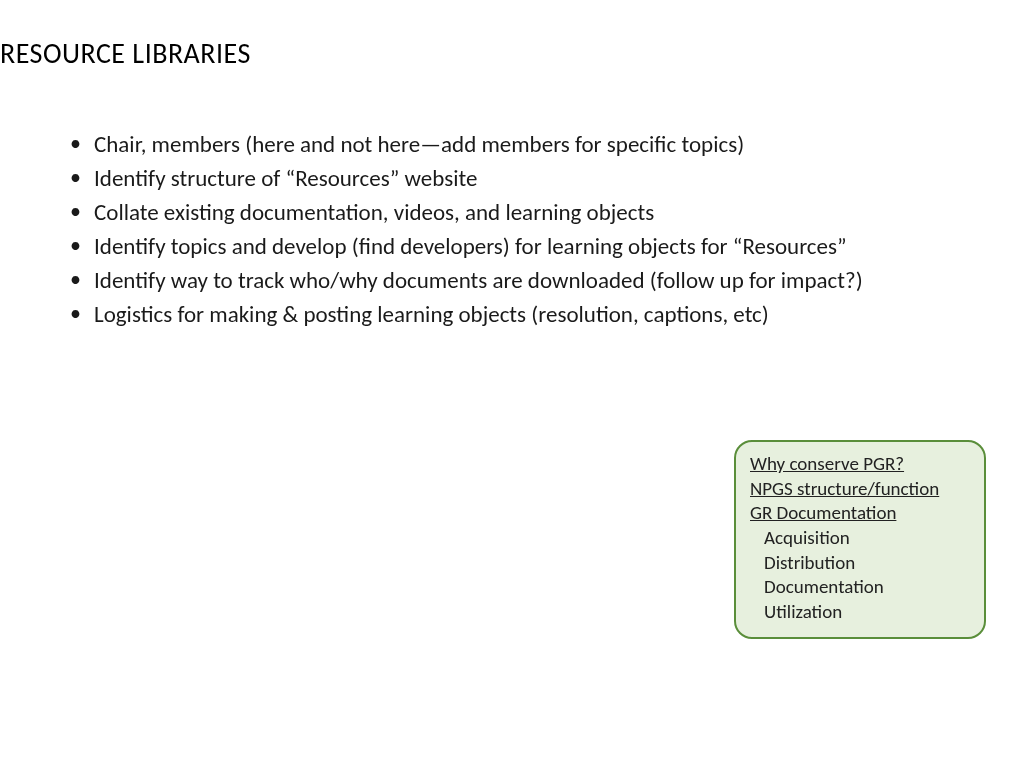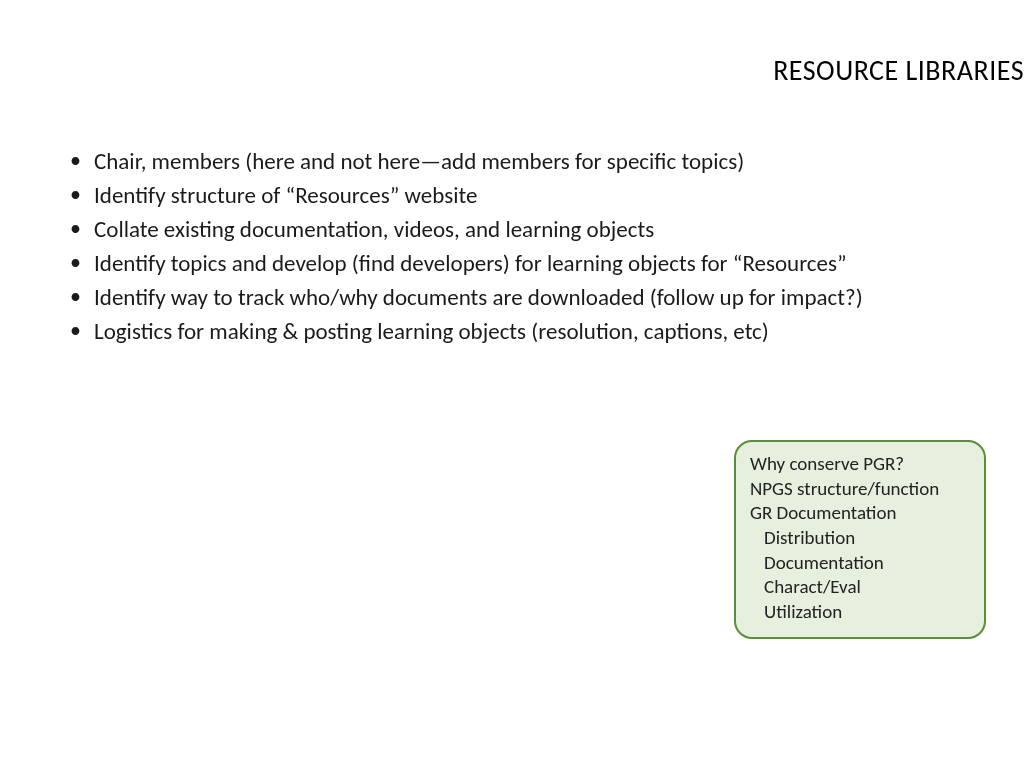--- a/index.html
+++ b/index.html
@@ -6,25 +6,25 @@
     body {
       width: 1024px;
       height: 768px;
       background: #ffffff;
       font-family: Calibri, Arial, sans-serif;
       color: #000000;
       position: relative;
       overflow: hidden;
     }
     .slide-title {
-      text-align: right;
+      text-align: left;
       font-size: 28px;
       font-weight: 400;
       letter-spacing: 0.5px;
-      padding-top: 53px;
+      padding-top: 36px;
       padding-bottom: 10px;
     }
     .bullet-list {
       list-style: none;
       padding: 48px 48px 0 70px;
     }
     .bullet-list li {
       position: relative;
       font-size: 23px;
       line-height: 1.35;
@@ -50,38 +50,38 @@
       top: 440px;
       width: 252px;
       background: #e7f0de;
       border: 2px solid #5a8e3a;
       border-radius: 18px;
       padding: 10px 14px 12px 14px;
       font-size: 19px;
       line-height: 1.3;
       color: #222;
     }
-    .callout-line { display: block; }
+    .callout-line { display: block; text-decoration: underline; }
     .callout-indent { padding-left: 14px; display: block; }
   </style>
 </head>
 <body>
 
 <h1 class="slide-title">RESOURCE LIBRARIES</h1>
 
 <ul class="bullet-list">
   <li>Chair, members (here and not here—add members for specific topics)</li>
   <li>Identify structure of “Resources” website</li>
   <li>Collate existing documentation, videos, and learning objects</li>
   <li>Identify topics and develop (find developers) for learning objects for “Resources”</li>
   <li>Identify way to track who/why documents are downloaded (follow up for impact?)</li>
   <li>Logistics for making &amp; posting learning objects (resolution, captions, etc)</li>
 </ul>
 
 <div class="callout-box">
   <span class="callout-line">Why conserve PGR?</span>
   <span class="callout-line">NPGS structure/function</span>
   <span class="callout-line">GR Documentation</span>
+  <span class="callout-indent">Acquisition</span>
   <span class="callout-indent">Distribution</span>
   <span class="callout-indent">Documentation</span>
-  <span class="callout-indent">Charact/Eval</span>
   <span class="callout-indent">Utilization</span>
 </div>
 
 </body></html>

